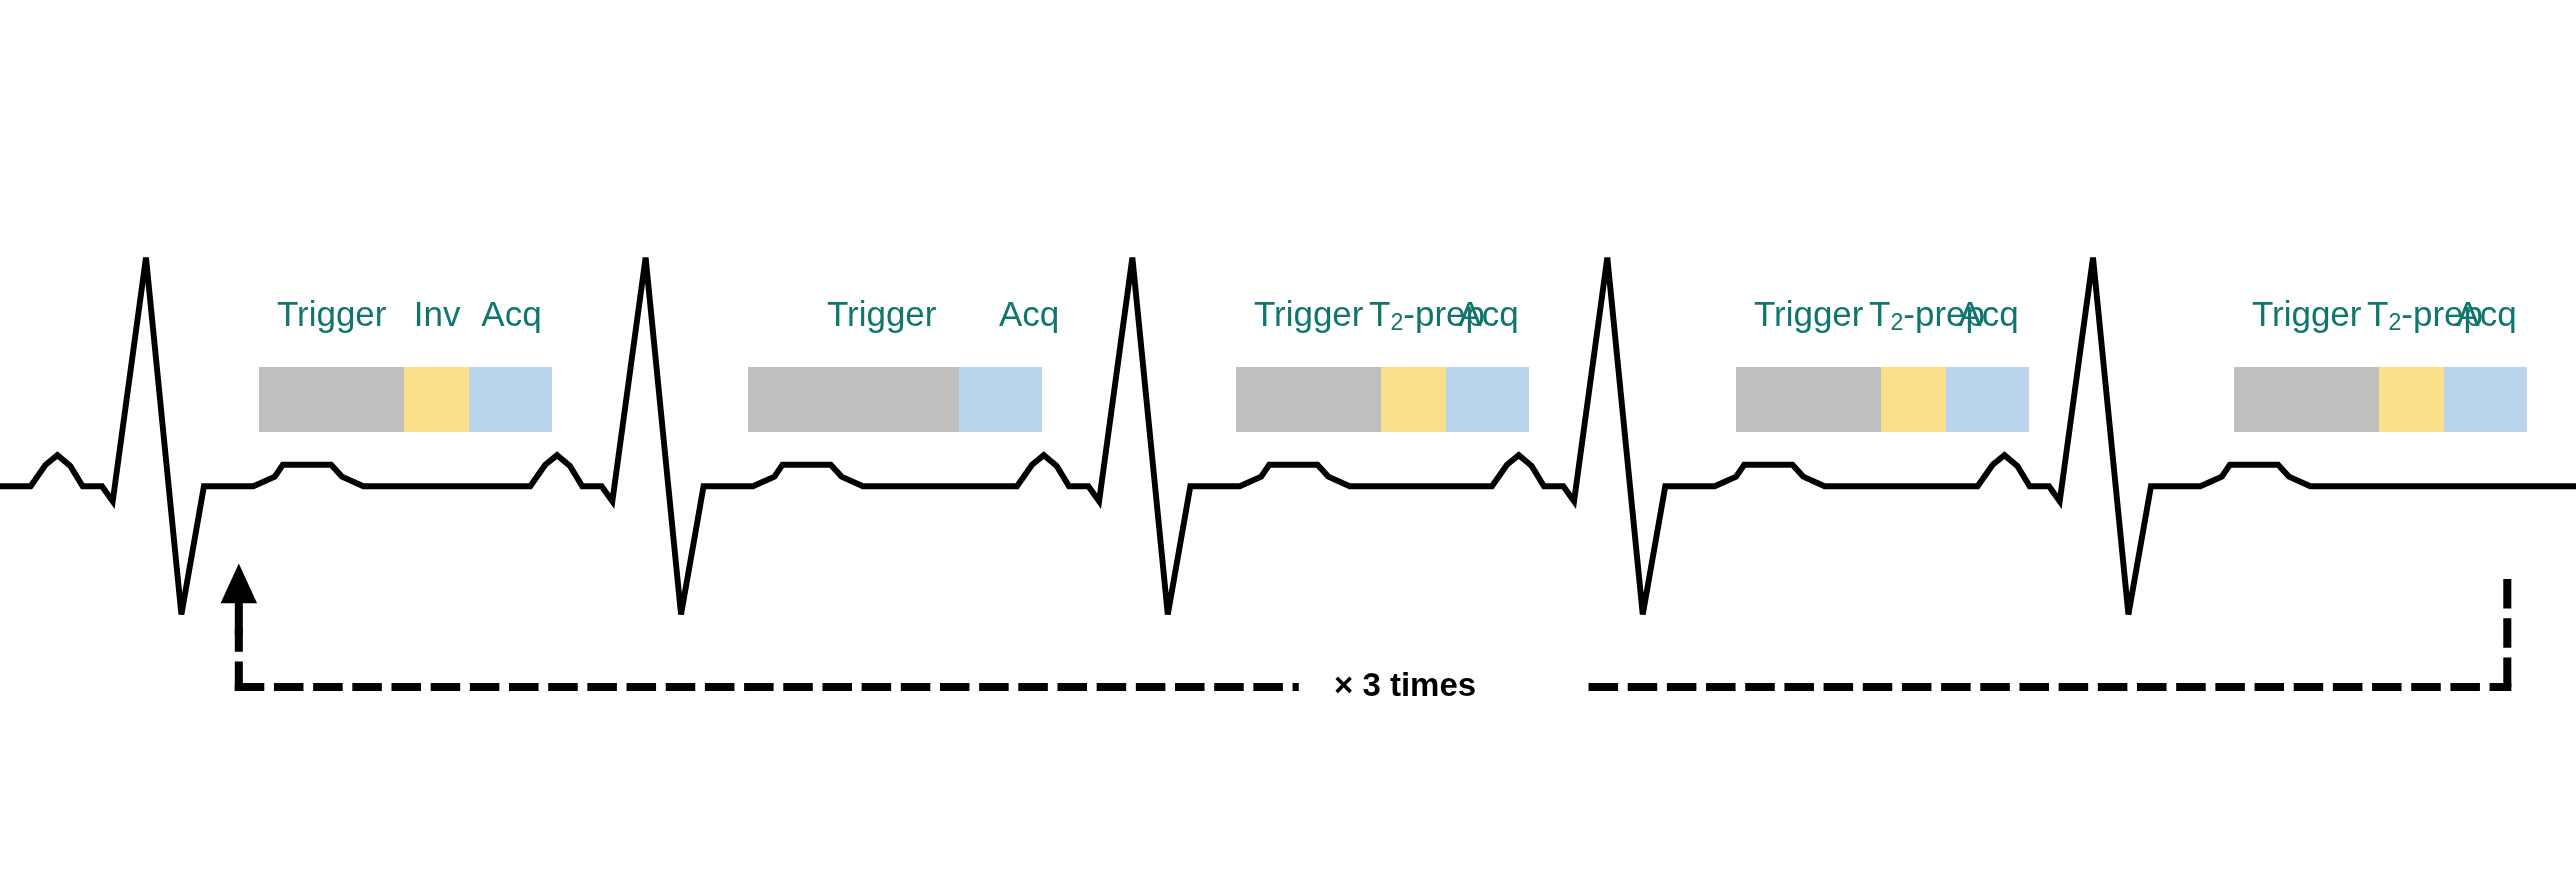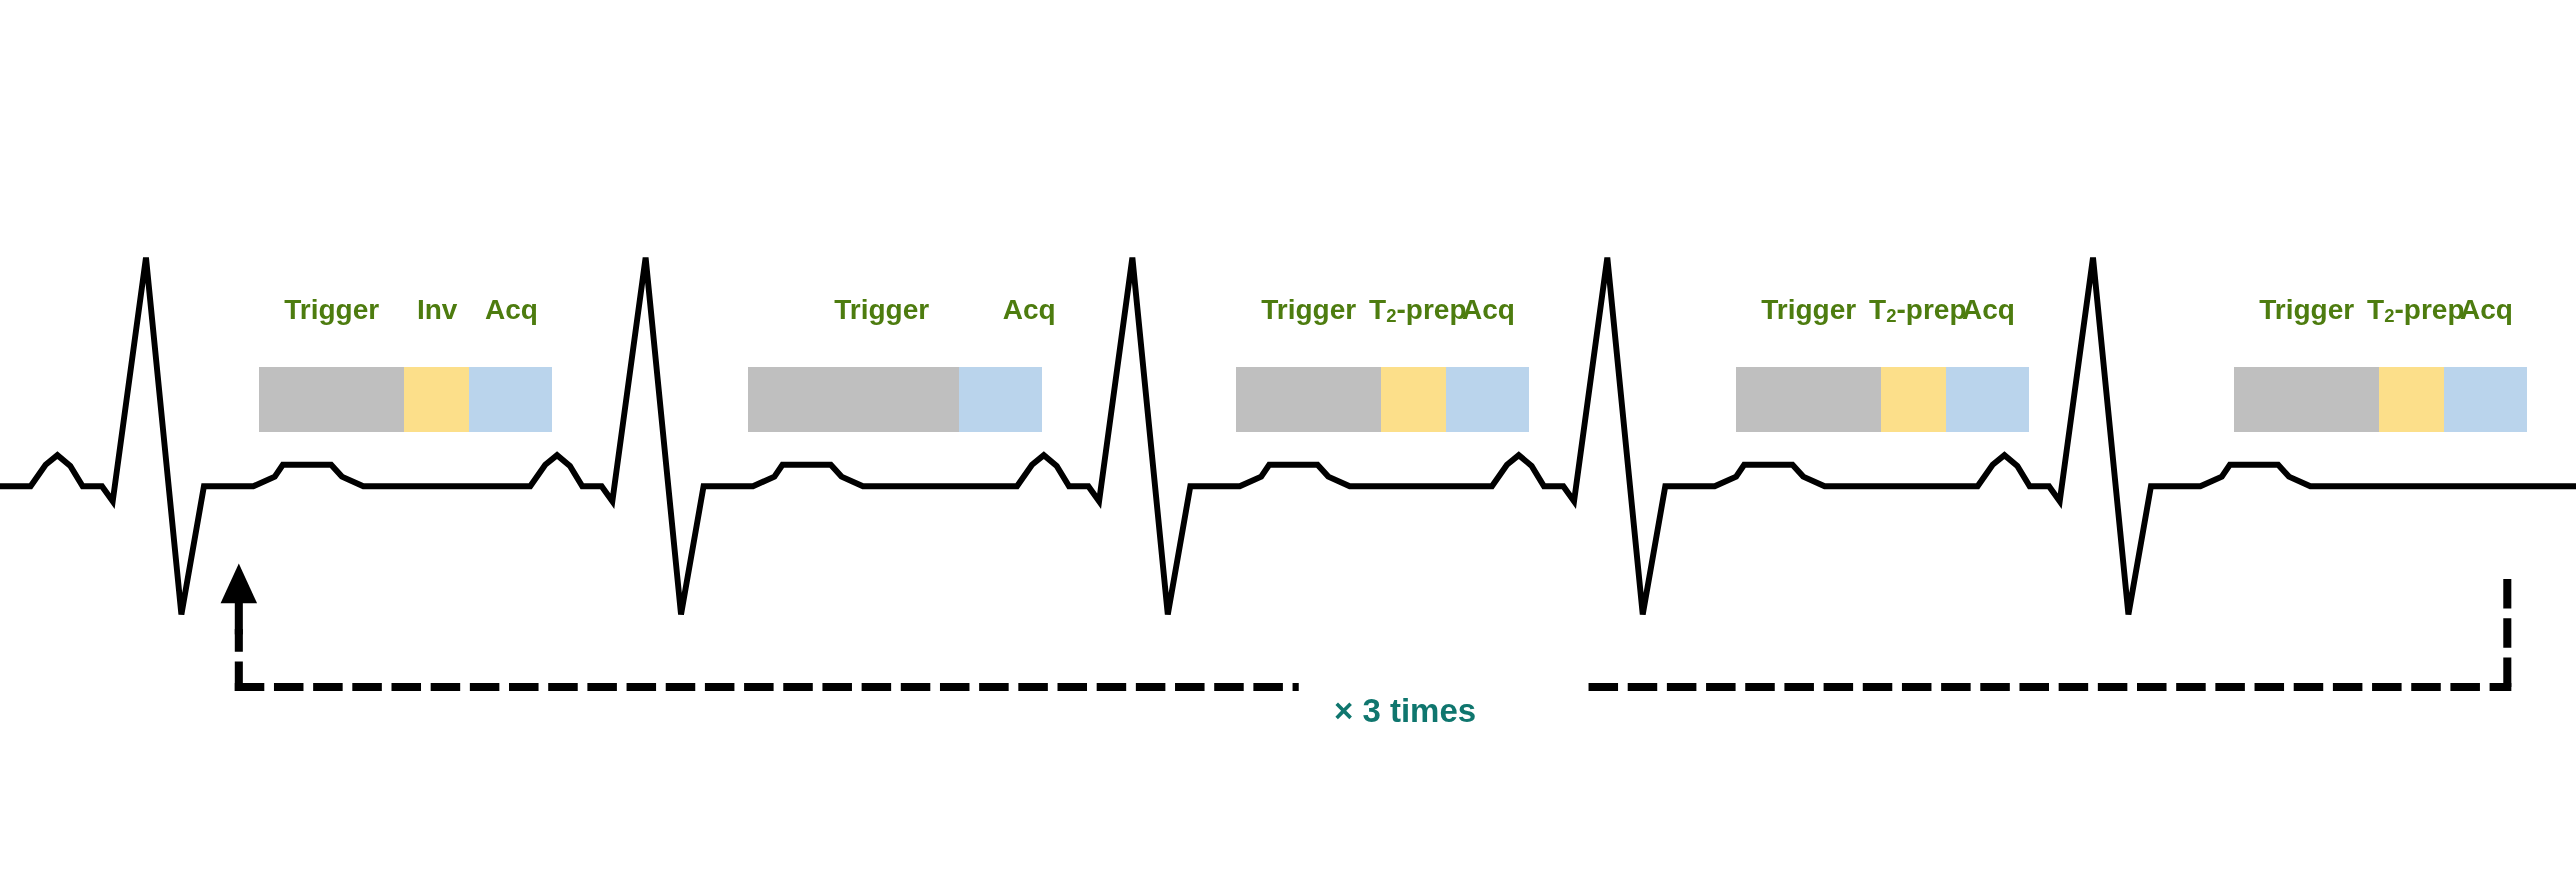--- a/index.html
+++ b/index.html
@@ -21,24 +21,24 @@
   #ecg-svg {
     position: absolute;
     left: 0;
     top: 0;
     width: 2576px;
     height: 870px;
   }
   .block-labels {
     position: absolute;
     white-space: nowrap;
-    font-weight: bold;
-    font-size: 28px;
+    font-weight: normal;
+    font-size: 35px;
     line-height: 1;
-    color: #4d7c0f;
+    color: #0f766e;
     font-family: "Liberation Sans", sans-serif;
   }
   .block-labels .lbl {
     display: inline-block;
     text-align: center;
   }
   .bar-row {
     position: absolute;
     display: flex;
     flex-direction: row;
@@ -53,24 +53,23 @@
     font-size: 0.66em;
     vertical-align: baseline;
     position: relative;
     bottom: -0.18em;
   }
   .loop-caption {
     position: absolute;
     font-weight: bold;
     font-size: 33px;
     line-height: 1;
-    color: #0f766e;
+    color: #000000;
     white-space: nowrap;
     font-family: "Liberation Sans", sans-serif;
-    margin-top: 26px;
   }
 </style>
 </head>
 <body>
 
 <div id="canvas">
 
   <svg id="ecg-svg" viewBox="0 0 4800 1621" preserveAspectRatio="none">
     <g id="ecg-group">
         <polyline points="0.0,906.0 57.0,906.0 85.0,866.0 107.0,848.0 131.0,868.0 154.0,906.0 190.0,906.0 210.0,934.0 272.0,480.0 338.0,1145.0 380.0,906.0 472.0,906.0 512.0,888.0 527.0,866.0 617.0,866.0 637.0,888.0 677.0,906.0 973.0,906.0 988.0,906.0 1016.0,866.0 1038.0,848.0 1062.0,868.0 1085.0,906.0 1121.0,906.0 1141.0,934.0 1203.0,480.0 1269.0,1145.0 1311.0,906.0 1403.0,906.0 1443.0,888.0 1458.0,866.0 1548.0,866.0 1568.0,888.0 1608.0,906.0 1880.0,906.0 1895.0,906.0 1923.0,866.0 1945.0,848.0 1969.0,868.0 1992.0,906.0 2028.0,906.0 2048.0,934.0 2110.0,480.0 2176.0,1145.0 2218.0,906.0 2310.0,906.0 2350.0,888.0 2365.0,866.0 2455.0,866.0 2475.0,888.0 2515.0,906.0 2765.0,906.0 2780.0,906.0 2808.0,866.0 2830.0,848.0 2854.0,868.0 2877.0,906.0 2913.0,906.0 2933.0,934.0 2995.0,480.0 3061.0,1145.0 3103.0,906.0 3195.0,906.0 3235.0,888.0 3250.0,866.0 3340.0,866.0 3360.0,888.0 3400.0,906.0 3670.0,906.0 3685.0,906.0 3713.0,866.0 3735.0,848.0 3759.0,868.0 3782.0,906.0 3818.0,906.0 3838.0,934.0 3900.0,480.0 3966.0,1145.0 4008.0,906.0 4100.0,906.0 4140.0,888.0 4155.0,866.0 4245.0,866.0 4265.0,888.0 4305.0,906.0 4800.0,906.0" fill="none" stroke="#000000" stroke-width="11" stroke-linejoin="miter" stroke-linecap="butt"></polyline>

